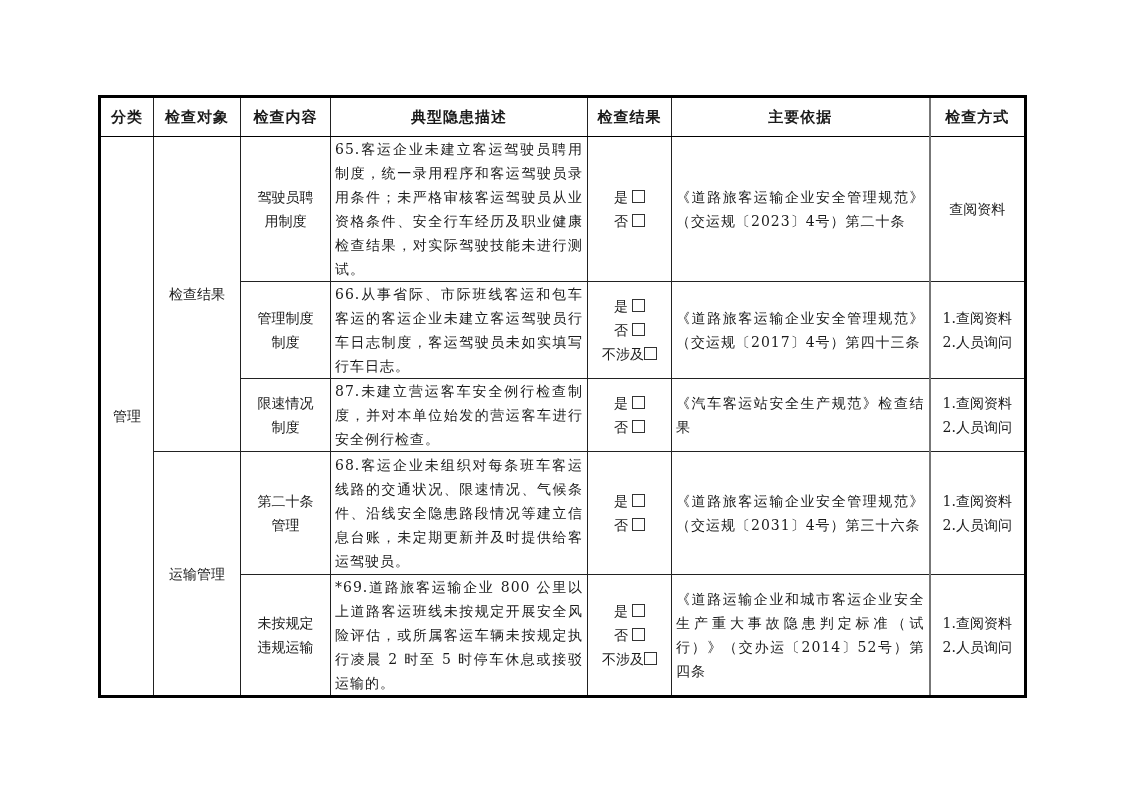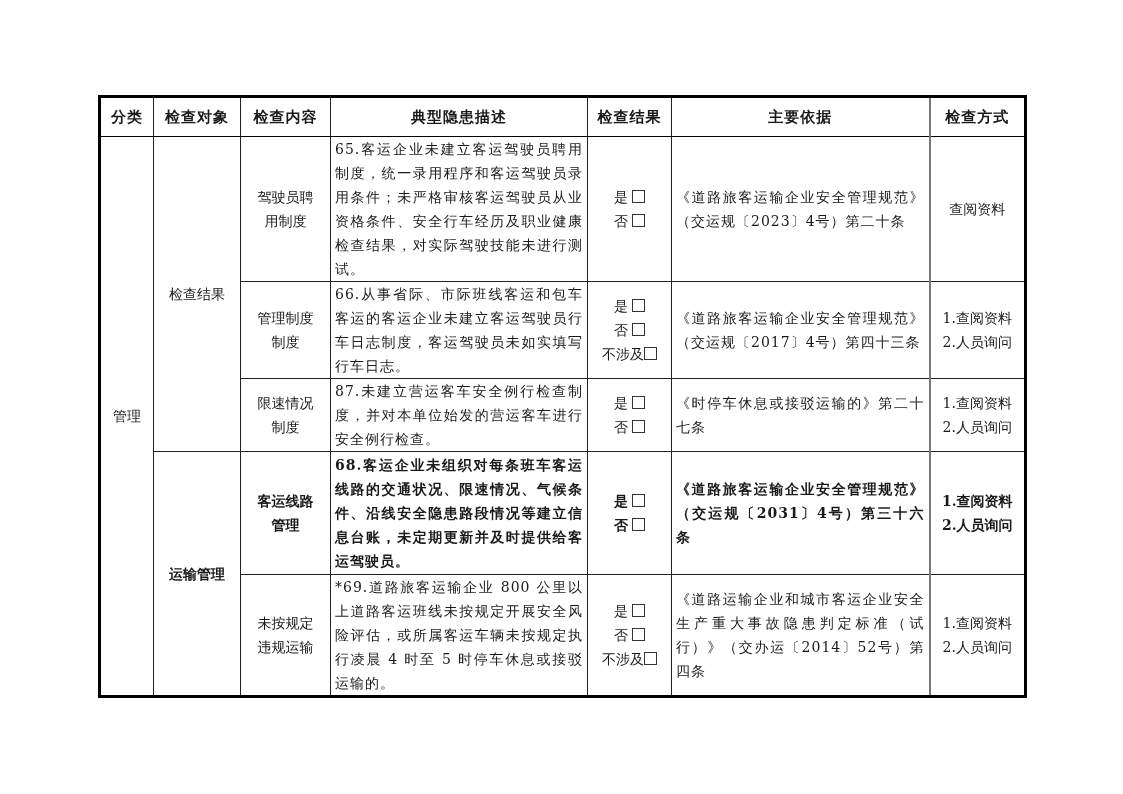--- a/index.html
+++ b/index.html
@@ -70,21 +70,21 @@
       width: 11px;
       height: 11px;
       border: 1px solid #333;
       vertical-align: -1px;
       margin-left: 4px;
     }
     .method-line { display: block; line-height: 24px; }
     .row-1 td { height: 141px; }
     .row-2 td { height: 95px; }
     .row-3 td { height: 72px; }
-    .row-4 td { height: 122px; font-weight: bold; }
+    .row-4 td { height: 122px; }
     .row-5 td { height: 118px; }
     .page-number {
       position: absolute;
       left: 0;
       width: 1123px;
       top: 711px;
       text-align: center;
       font-size: 12px;
       font-family: "Liberation Serif", serif;
       color: #222;
@@ -157,51 +157,51 @@
       <tr class="row-3">
         <td class="center">
           <span style="display:block">限速情况</span>
           <span style="display:block">制度</span>
         </td>
         <td class="desc">87.未建立营运客车安全例行检查制度，并对本单位始发的营运客车进行安全例行检查。</td>
         <td class="center">
           <span class="result-line"><span>是</span><span class="checkbox"></span></span>
           <span class="result-line"><span>否</span><span class="checkbox"></span></span>
         </td>
-        <td class="basis">《时停车休息或接驳运输的》第二十七条</td>
+        <td class="basis">《汽车客运站安全生产规范》检查结果</td>
         <td class="method method-col">
           <span class="method-line">1.查阅资料</span>
           <span class="method-line">2.人员询问</span>
         </td>
       </tr>
 
       <tr class="row-4">
         <td class="center" rowspan="2">运输管理</td>
         <td class="center">
-          <span style="display:block">客运线路</span>
+          <span style="display:block">第二十条</span>
           <span style="display:block">管理</span>
         </td>
         <td class="desc">68.客运企业未组织对每条班车客运线路的交通状况、限速情况、气候条件、沿线安全隐患路段情况等建立信息台账，未定期更新并及时提供给客运驾驶员。</td>
         <td class="center">
           <span class="result-line"><span>是</span><span class="checkbox"></span></span>
           <span class="result-line"><span>否</span><span class="checkbox"></span></span>
         </td>
         <td class="basis">《道路旅客运输企业安全管理规范》（交运规〔2031〕4号）第三十六条</td>
         <td class="method method-col">
           <span class="method-line">1.查阅资料</span>
           <span class="method-line">2.人员询问</span>
         </td>
       </tr>
 
       <tr class="row-5">
         <td class="center">
           <span style="display:block">未按规定</span>
           <span style="display:block">违规运输</span>
         </td>
-        <td class="desc">*69.道路旅客运输企业 800 公里以上道路客运班线未按规定开展安全风险评估，或所属客运车辆未按规定执行凌晨 4 时至 5 时停车休息或接驳运输的。</td>
+        <td class="desc">*69.道路旅客运输企业 800 公里以上道路客运班线未按规定开展安全风险评估，或所属客运车辆未按规定执行凌晨 2 时至 5 时停车休息或接驳运输的。</td>
         <td class="center">
           <span class="result-line"><span>是</span><span class="checkbox"></span></span>
           <span class="result-line"><span>否</span><span class="checkbox"></span></span>
           <span class="result-line"><span>不涉及</span><span class="checkbox" style="margin-left:0"></span></span>
         </td>
         <td class="basis">《道路运输企业和城市客运企业安全生产重大事故隐患判定标准（试行）》（交办运〔2014〕52号）第四条</td>
         <td class="method method-col">
           <span class="method-line">1.查阅资料</span>
           <span class="method-line">2.人员询问</span>
         </td>

